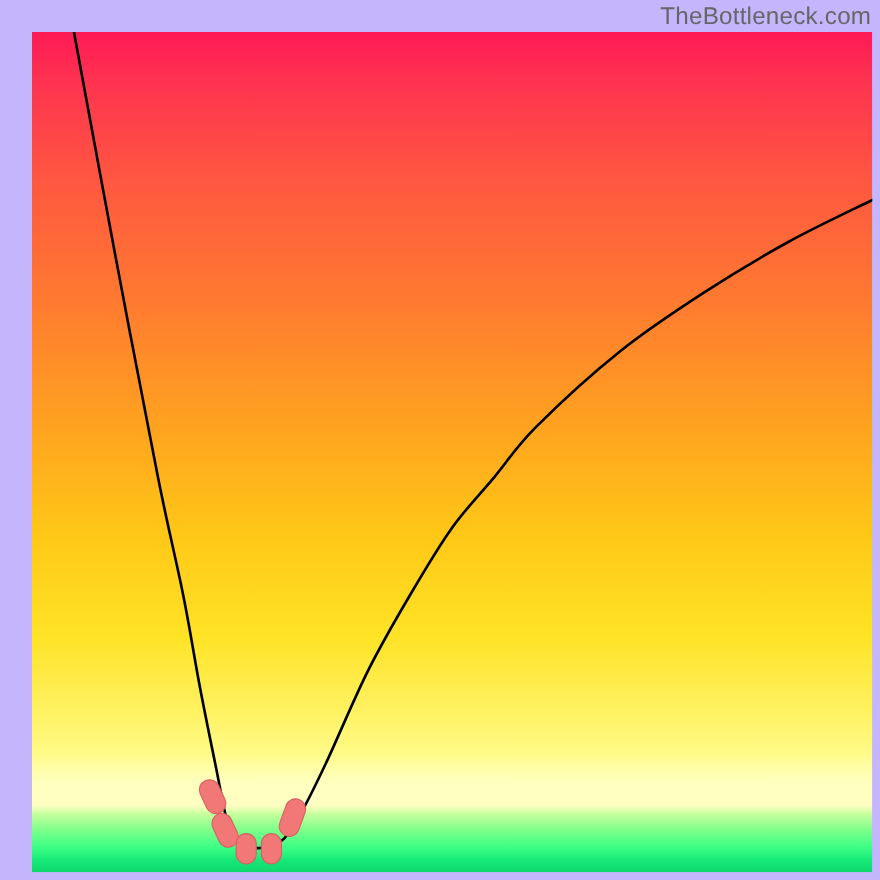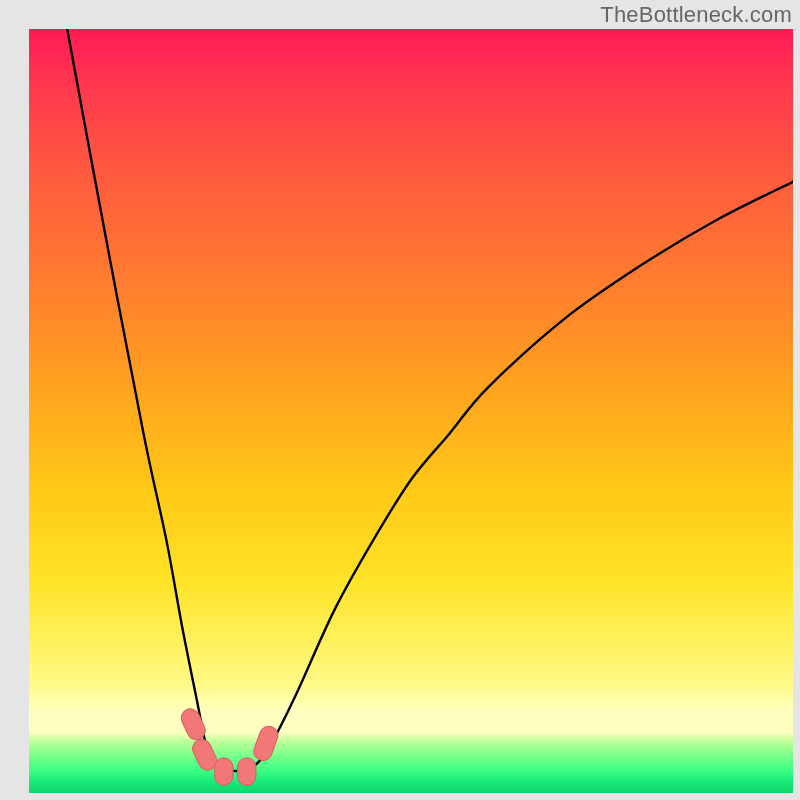--- a/index.html
+++ b/index.html
@@ -7,21 +7,21 @@
     padding: 0;
     width: 800px;
     height: 800px;
     overflow: hidden;
     background: #000;
   }
   .stage {
     position: relative;
     width: 800px;
     height: 800px;
-    background: #e5e5e5;
+    background: #c4b5fd;
   }
   .plot-area {
     position: absolute;
     left: 29px;
     top: 29px;
     width: 764px;
     height: 764px;
     overflow: hidden;
   }
   

